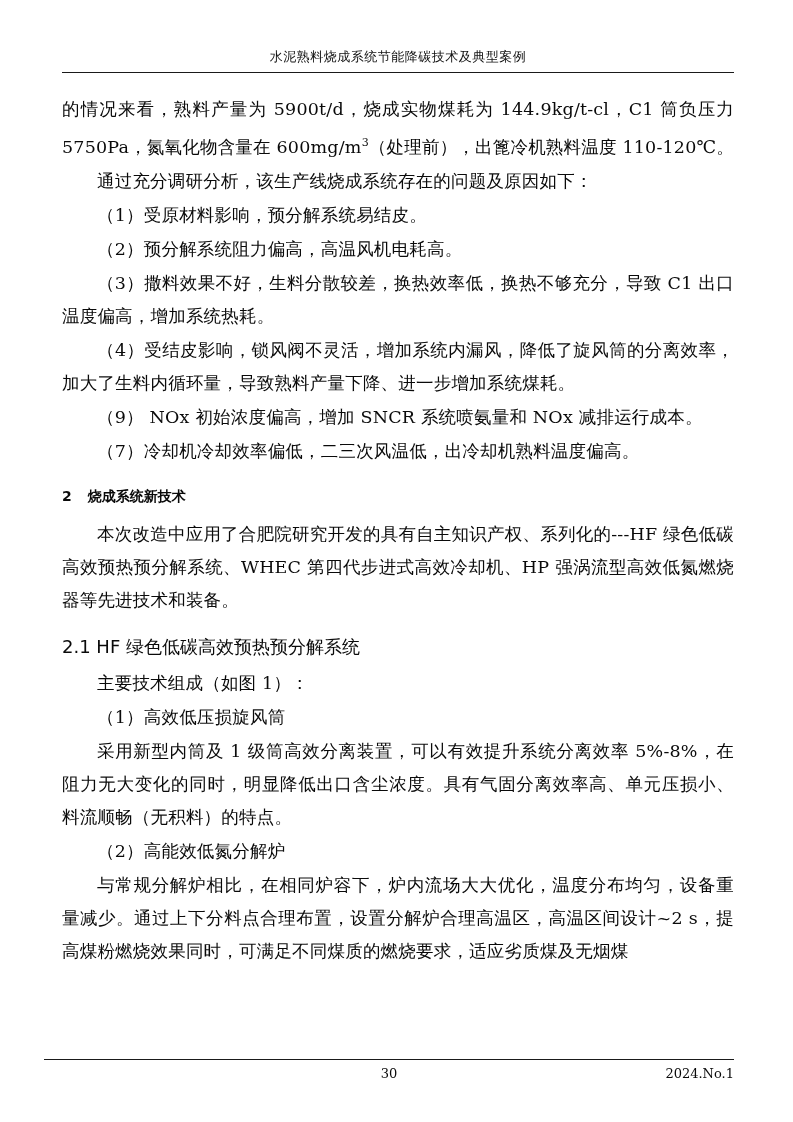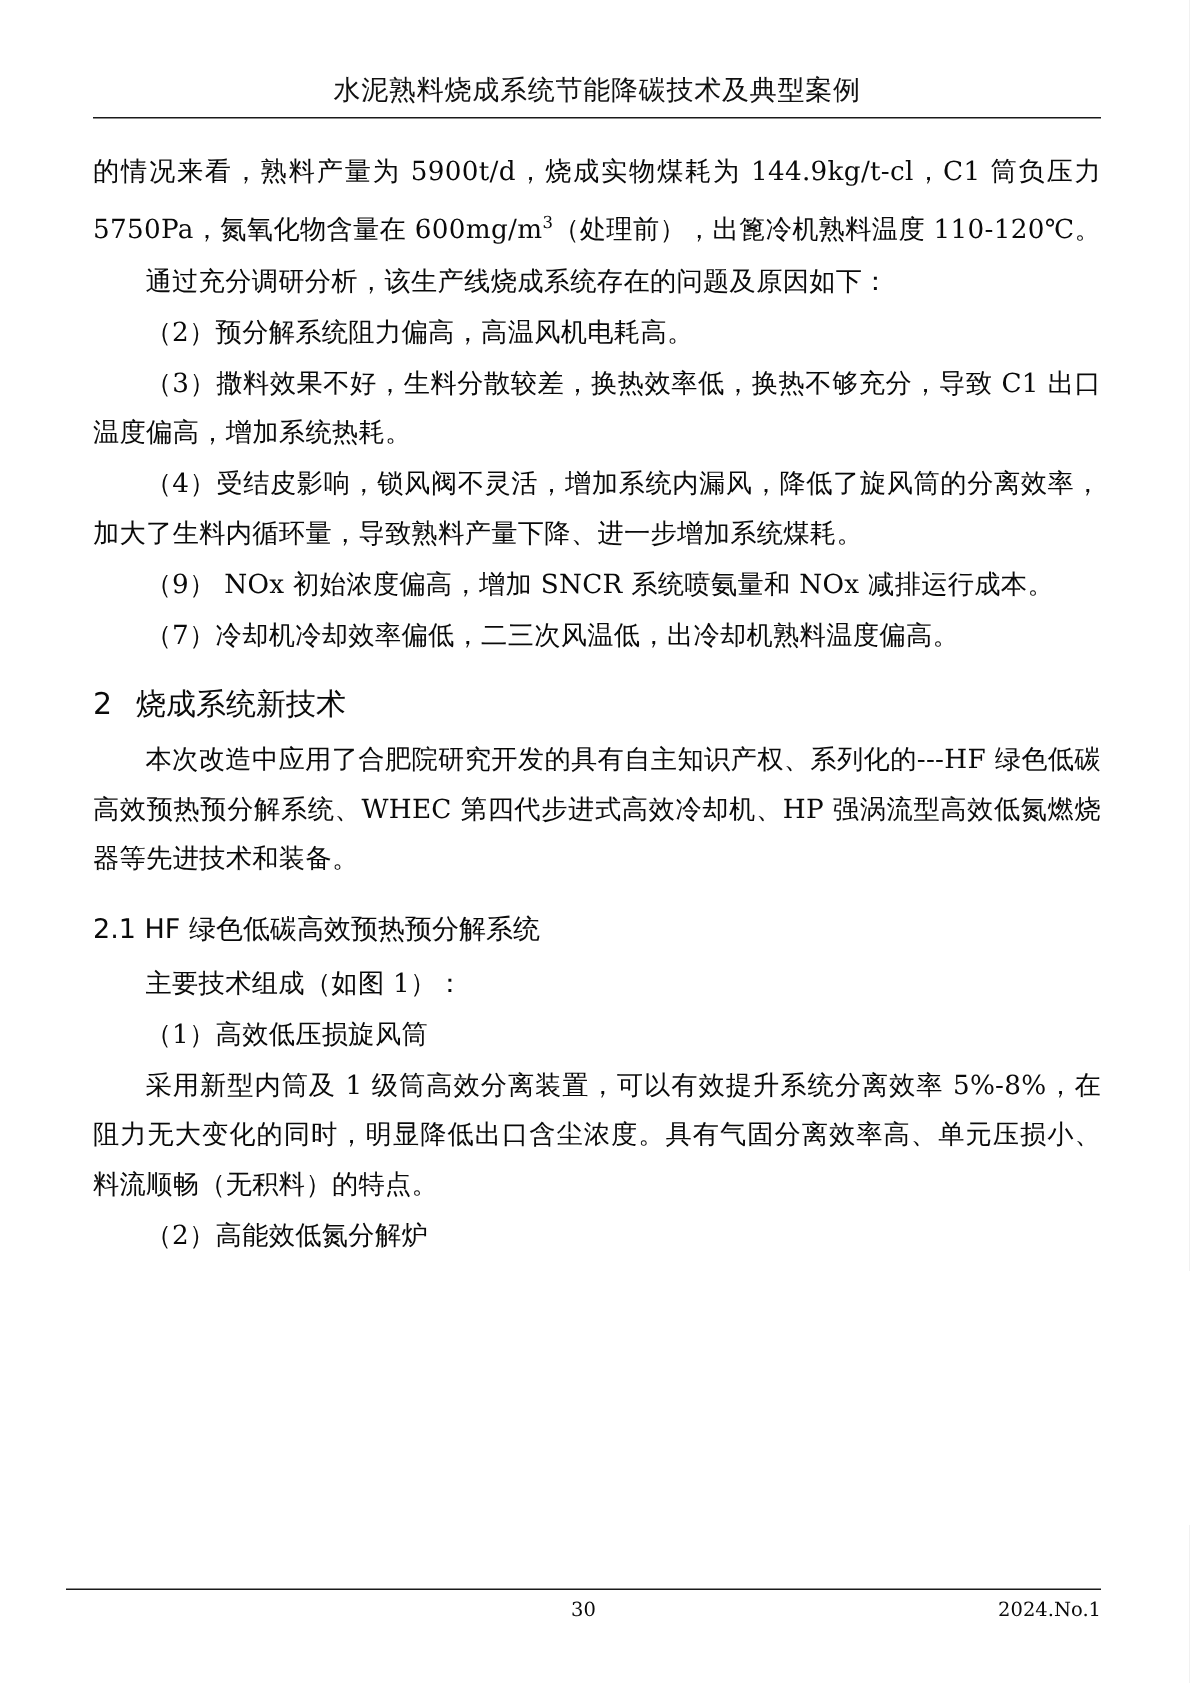--- a/index.html
+++ b/index.html
@@ -19,21 +19,21 @@
   }
   .page-inner {
     position: absolute;
     left: 62px;
     top: 48px;
     width: 672px;
   }
   
   .header {
     text-align: center;
-    font-size: 18px;
+    font-size: 13px;
     letter-spacing: 0.5px;
     padding-bottom: 6px;
     color: #111;
   }
   .header-rule {
     border-bottom: 1.6px solid #1a1a1a;
     margin-bottom: 20px;
   }
   
   p.body {
@@ -46,22 +46,22 @@
   }
   p.indent {
     text-indent: 35px;
   }
   .sup {
     font-size: 11px;
     vertical-align: super;
   }
   
   h2.sec {
-    font-size: 20px;
-    font-weight: normal;
+    font-size: 14px;
+    font-weight: bold;
     margin: 12px 0 6px 0;
     line-height: 32px;
     font-family: "DejaVu Sans", "Liberation Sans", sans-serif;
   }
   h2.sec .num {
     margin-right: 16px;
   }
   h3.subsec {
     font-size: 18px;
     font-weight: normal;
@@ -104,38 +104,40 @@
 
   <div class="page-inner">
 
     <div class="header">水泥熟料烧成系统节能降碳技术及典型案例</div>
     <div class="header-rule"></div>
 
     <p class="body"><span>的情况来看，熟料产量为 5900t/d，烧成实物煤耗为 144.9kg/t-cl，C1 筒负压力 5750Pa，氮氧化物含量在 600mg/m</span><span class="sup">3</span><span>（处理前），出篦冷机熟料温度 110-120℃。</span></p>
 
     <p class="body indent">通过充分调研分析，该生产线烧成系统存在的问题及原因如下：</p>
 
+    <p class="body indent">（1）受原材料影响，预分解系统易结皮。</p>
     <p class="body indent">（2）预分解系统阻力偏高，高温风机电耗高。</p>
     <p class="body indent">（3）撒料效果不好，生料分散较差，换热效率低，换热不够充分，导致 C1 出口温度偏高，增加系统热耗。</p>
     <p class="body indent">（4）受结皮影响，锁风阀不灵活，增加系统内漏风，降低了旋风筒的分离效率，加大了生料内循环量，导致熟料产量下降、进一步增加系统煤耗。</p>
     <p class="body indent">（9） NOx 初始浓度偏高，增加 SNCR 系统喷氨量和 NOx 减排运行成本。</p>
     <p class="body indent">（7）冷却机冷却效率偏低，二三次风温低，出冷却机熟料温度偏高。</p>
 
     <h2 class="sec"><span class="num">2</span><span>烧成系统新技术</span></h2>
 
     <p class="body indent">本次改造中应用了合肥院研究开发的具有自主知识产权、系列化的---HF 绿色低碳高效预热预分解系统、WHEC 第四代步进式高效冷却机、HP 强涡流型高效低氮燃烧器等先进技术和装备。</p>
 
     <h3 class="subsec">2.1 HF 绿色低碳高效预热预分解系统</h3>
 
     <p class="body indent">主要技术组成（如图 1）：</p>
 
     <p class="body indent">（1）高效低压损旋风筒</p>
     <p class="body indent">采用新型内筒及 1 级筒高效分离装置，可以有效提升系统分离效率 5%-8%，在阻力无大变化的同时，明显降低出口含尘浓度。具有气固分离效率高、单元压损小、料流顺畅（无积料）的特点。</p>
 
     <p class="body indent">（2）高能效低氮分解炉</p>
+    <p class="body indent">与常规分解炉相比，在相同炉容下，炉内流场大大优化，温度分布均匀，设备重量减少。通过上下分料点合理布置，设置分解炉合理高温区，高温区间设计~2 s，提高煤粉燃烧效果同时，可满足不同煤质的燃烧要求，适应劣质煤及无烟煤</p>
 
   </div>
 
   <div class="footer">
     <div class="footer-rule"></div>
     <div class="footer-row">
       <div class="footer-page">30</div>
       <div class="footer-right">2024.No.1</div>
     </div>
   </div>

